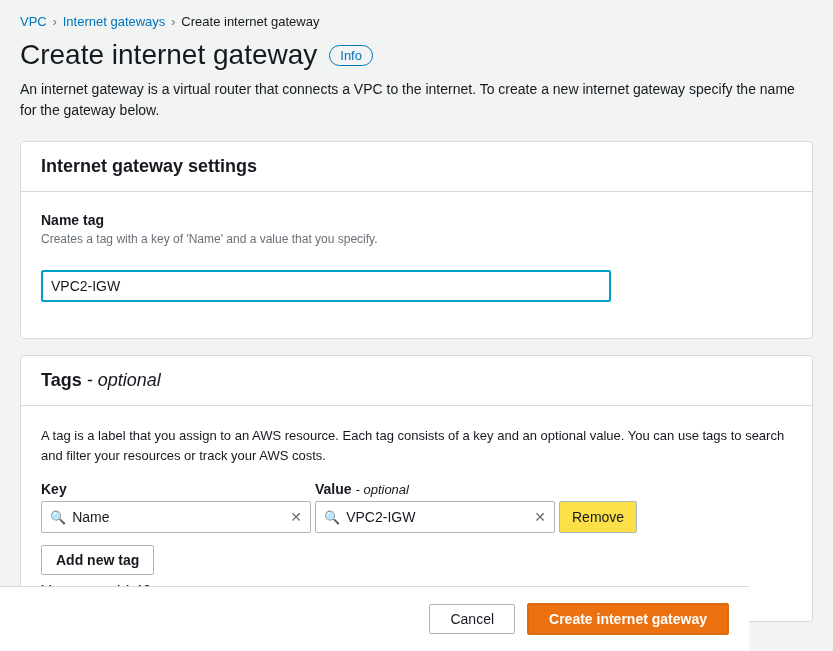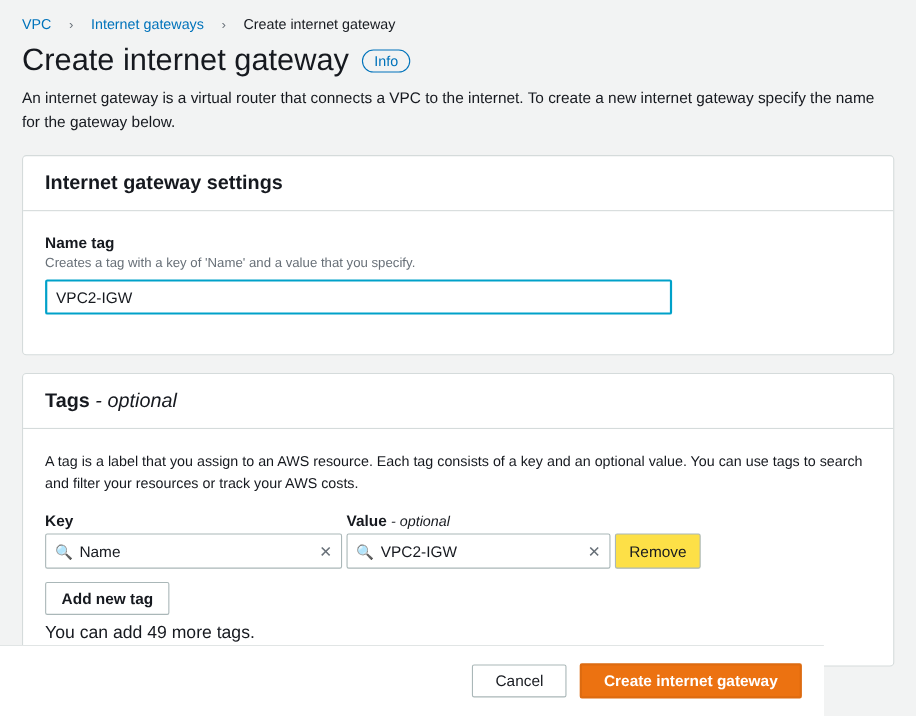--- a/index.html
+++ b/index.html
@@ -10,21 +10,21 @@
       color: #16191f;
       min-height: 651px;
       width: 833px;
     }
 
     .breadcrumb {
       display: flex;
       align-items: center;
       padding: 14px 31px 10px 20px;
       font-size: 13px;
-      gap: 16px;
+      gap: 6px;
     }
     .breadcrumb-link {
       color: #0073bb;
       cursor: pointer;
       text-decoration: none;
     }
     .breadcrumb-sep {
       color: #687078;
       font-size: 12px;
     }
@@ -93,21 +93,21 @@
     .form-label {
       font-size: 14px;
       font-weight: 700;
       color: #16191f;
       margin-bottom: 4px;
       display: block;
     }
     .form-hint {
       font-size: 12px;
       color: #687078;
-      margin-bottom: 8px;
+      margin-bottom: 24px;
     }
     .form-input {
       width: 570px;
       height: 32px;
       border: 2px solid #e35b5b;
       border-radius: 2px;
       padding: 4px 8px;
       font-size: 14px;
       color: #16191f;
       outline: none;

